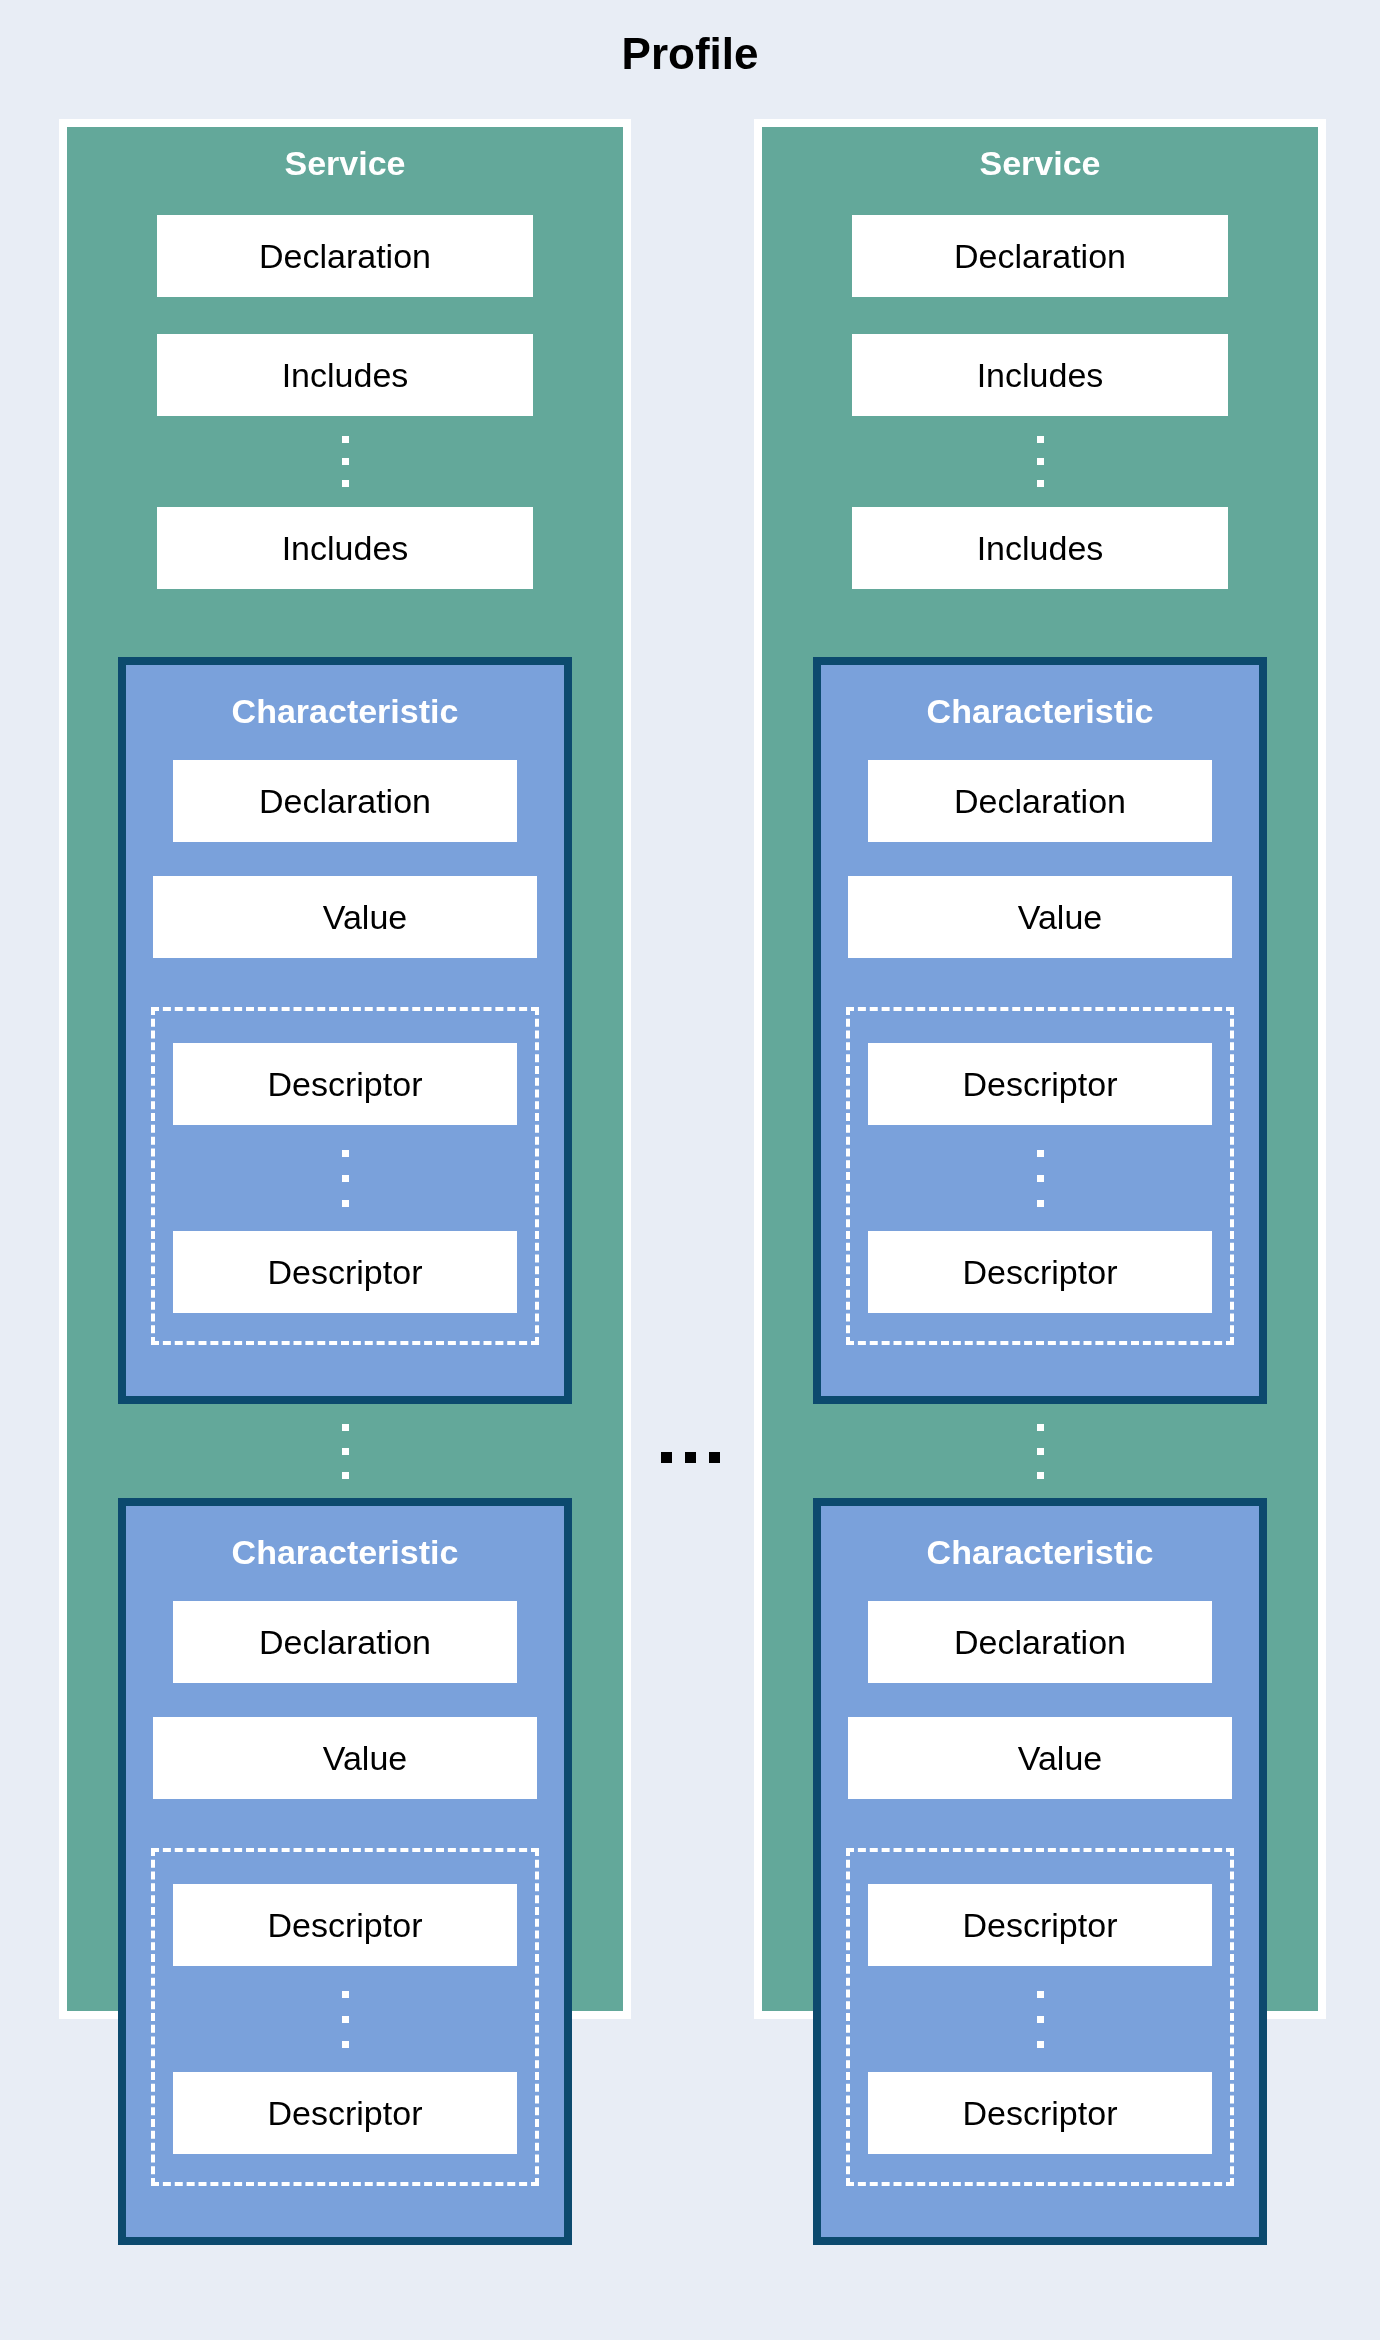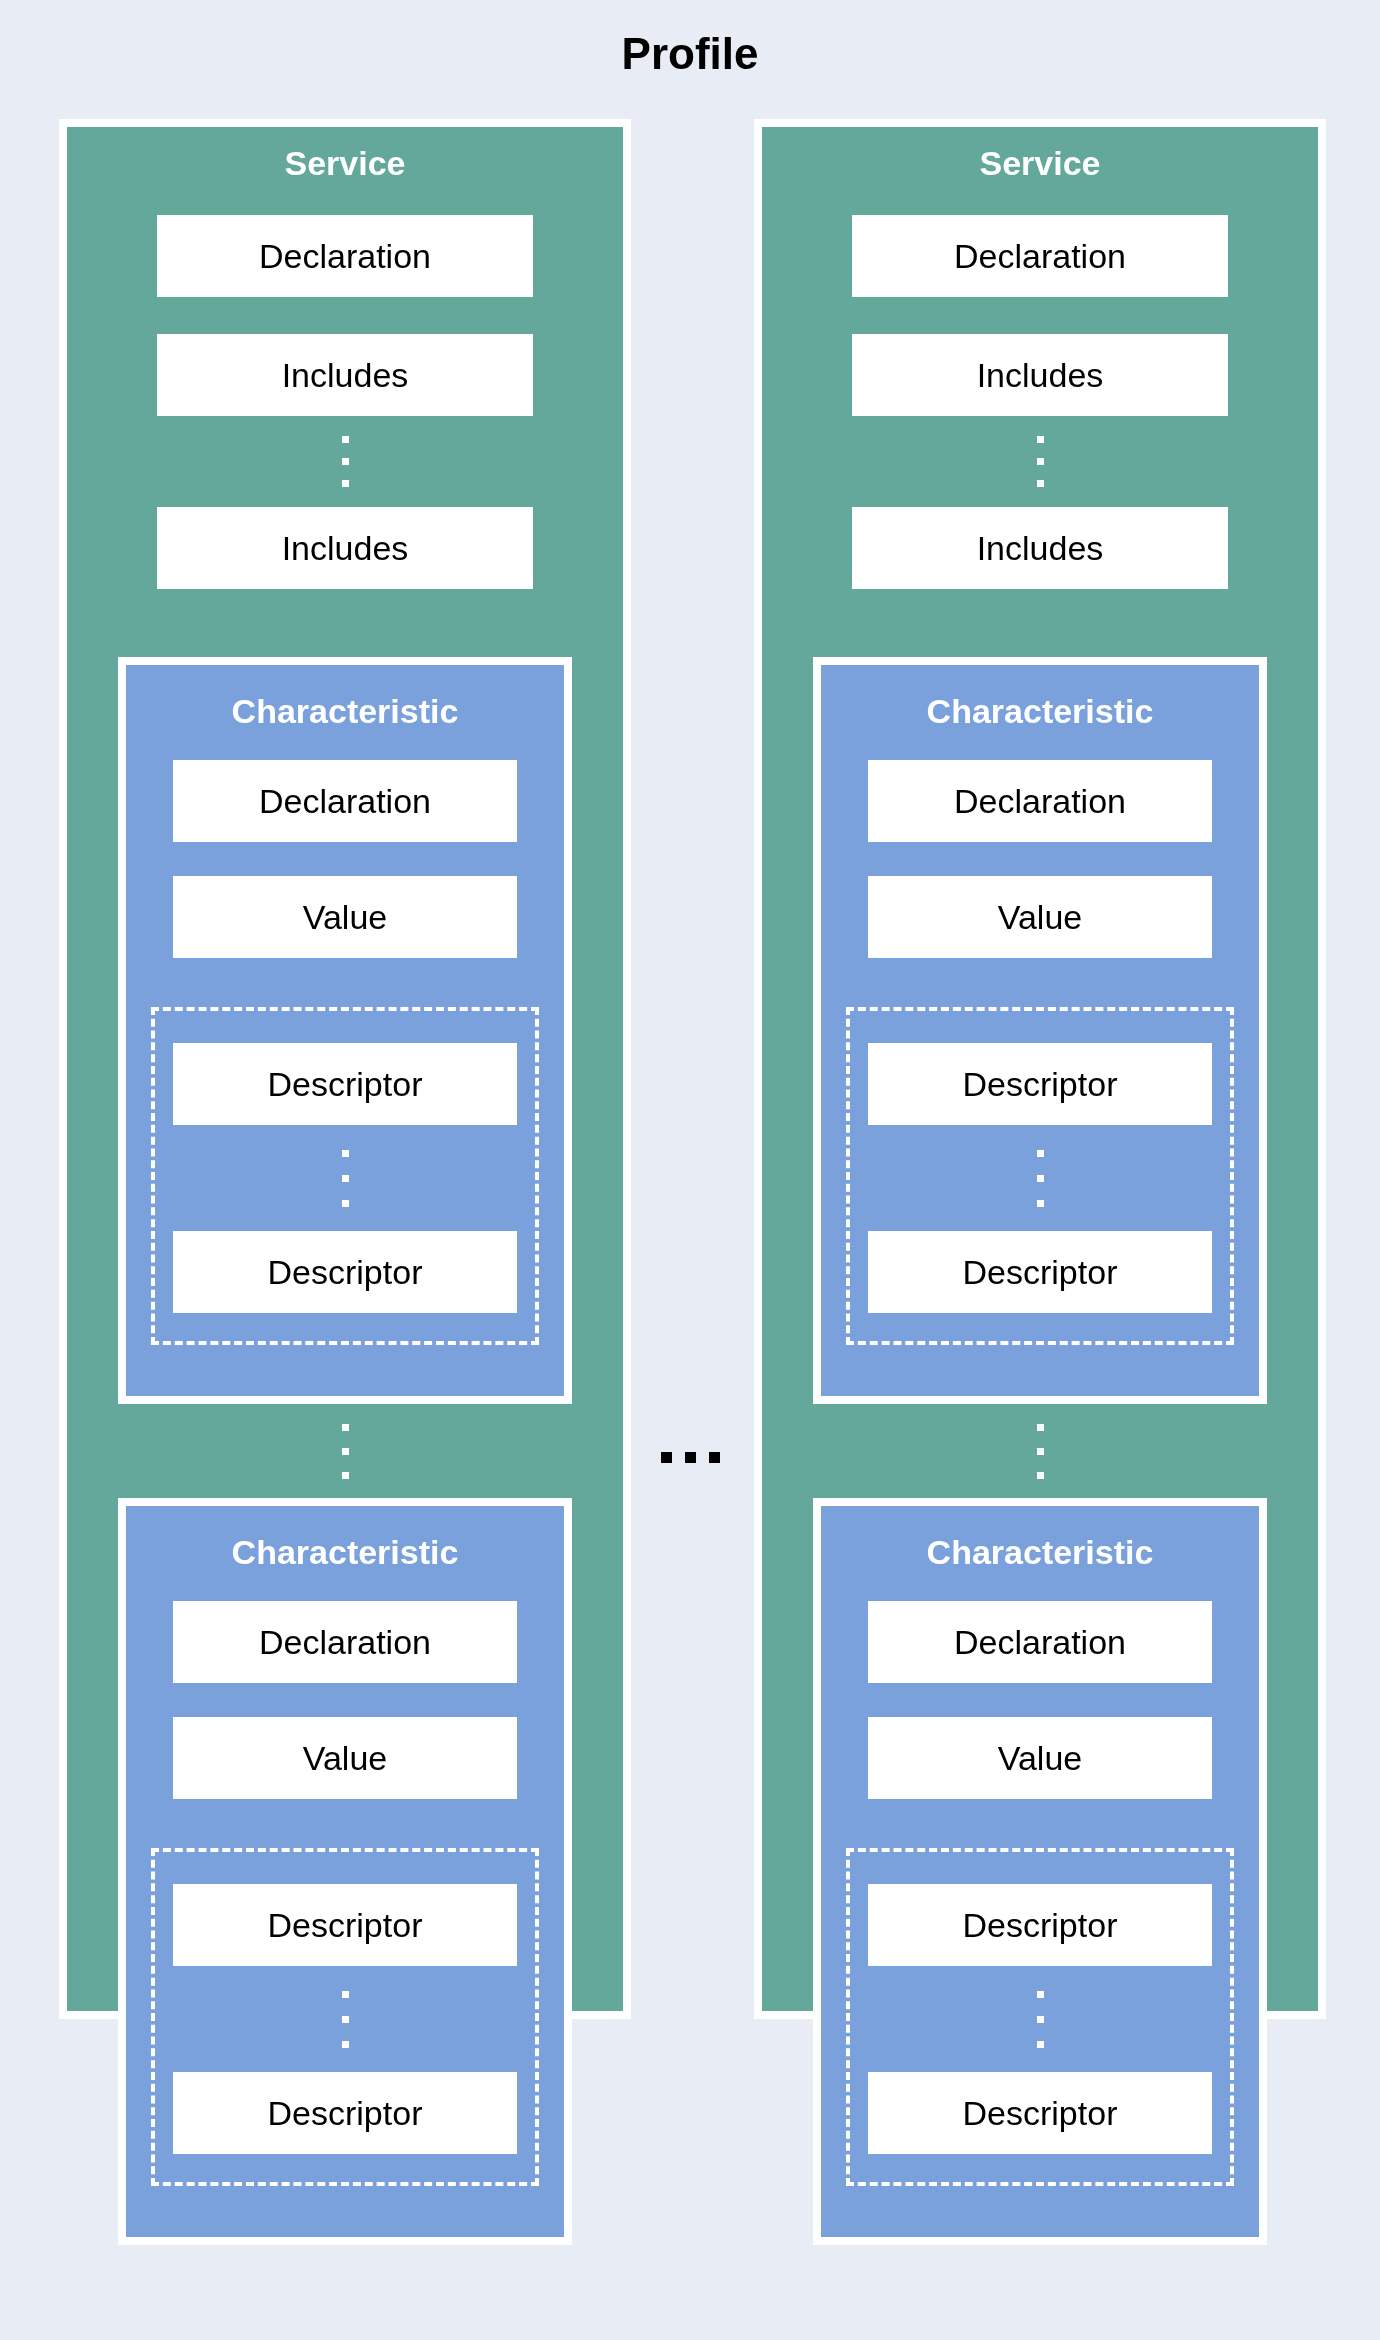--- a/index.html
+++ b/index.html
@@ -41,32 +41,32 @@
   .vdots i{display:block;width:7px;height:7px;background:#ffffff;}
   .inc-dots{margin-top:20px;}
   .inc-dots i + i{margin-top:15px;}
   .char-gap-dots{margin-top:20px;}
   .char-gap-dots i + i{margin-top:17px;}
   .desc-dots{margin-top:25px;}
   .desc-dots i + i{margin-top:18px;}
   
   .char{
     width:454px;height:747px;margin-left:auto;margin-right:auto;
-    box-sizing:border-box;border:8px solid #ffffff;
+    box-sizing:border-box;border:8px solid #0c4a6e;
     background:#7aa1db;
   }
   .char-first{margin-top:68px;}
   .char-second{margin-top:19px;}
   .char-title{
     margin-top:26px;height:40px;line-height:40px;
     text-align:center;font-size:34px;font-weight:bold;color:#ffffff;
   }
   .char-box{width:344px;margin-left:auto;margin-right:auto;}
   .char-decl{margin-top:29px;}
-  .char-val{margin-top:34px;}
+  .char-val{margin-top:34px;padding-left:40px;}
   
   .desc-group{
     width:388px;box-sizing:border-box;
     margin:49px auto 0 auto;
     border:4px dashed #ffffff;
     padding:32px 0 28px 0;
   }
   .desc2{margin-top:24px;}
   
   .mid-dots{

